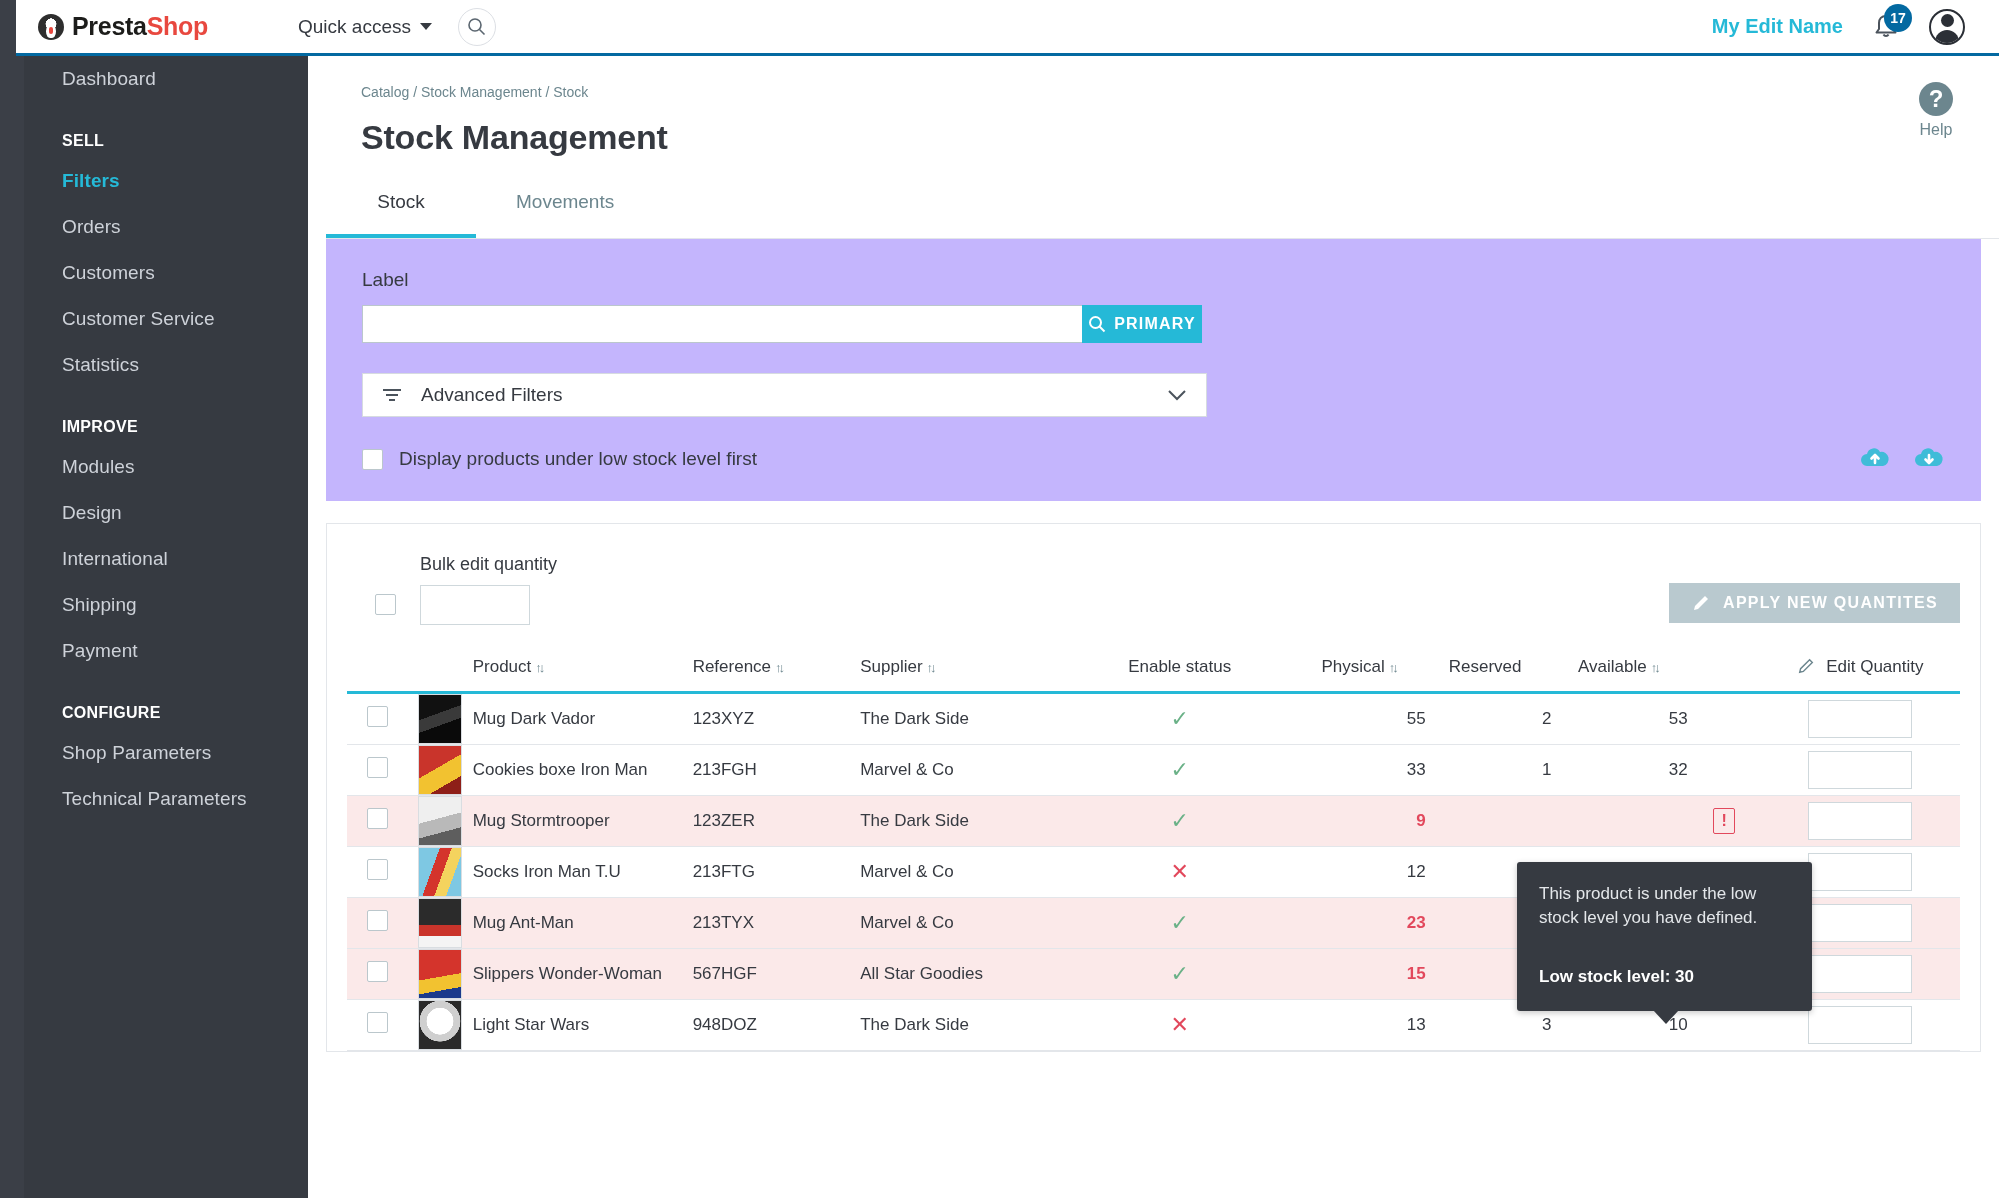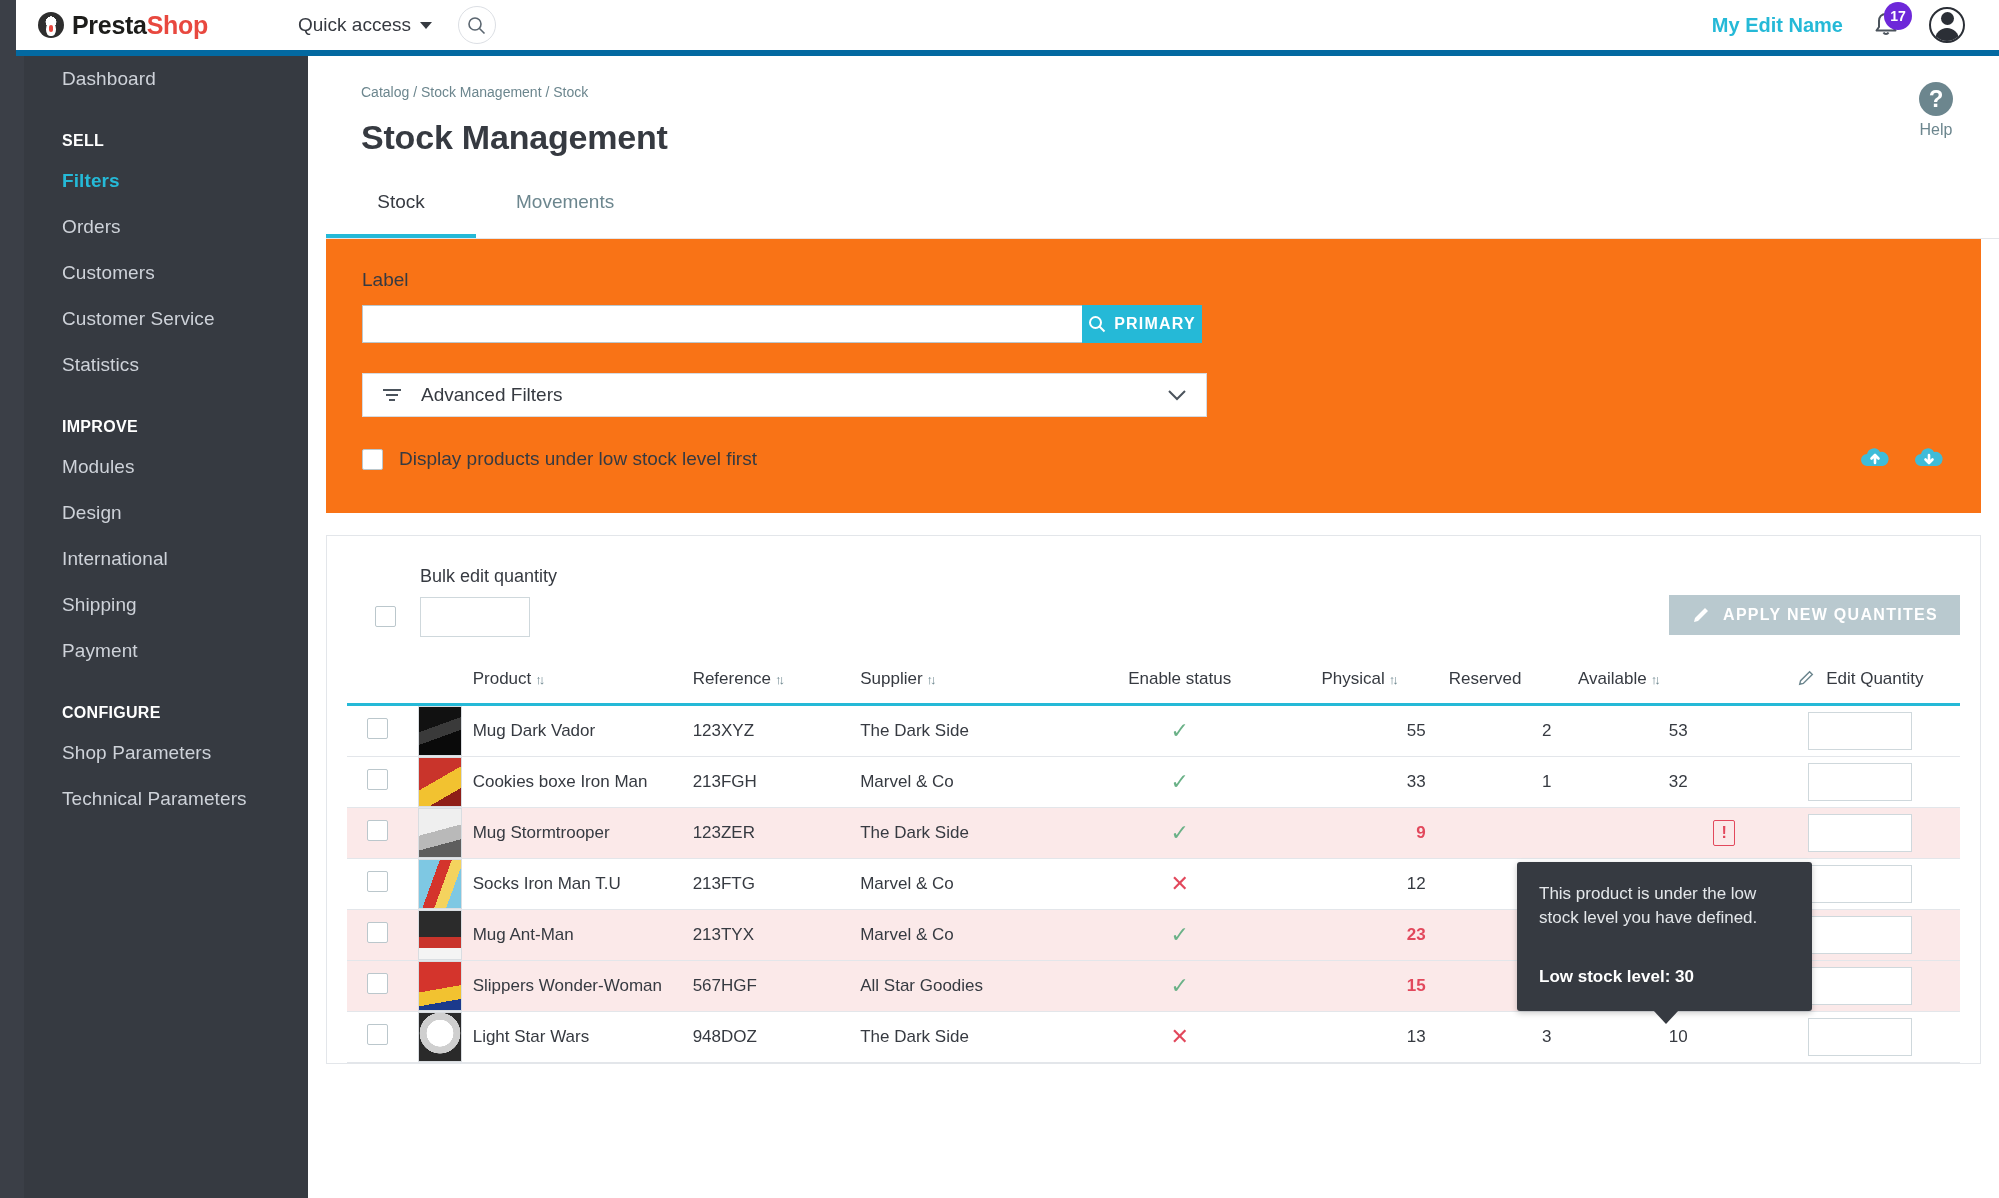--- a/index.html
+++ b/index.html
@@ -31,21 +31,21 @@
   .nav-item.active { color: #25b9d7; font-weight: bold; }
   .nav-section {
     color: #fff; font-size: 16px; font-weight: bold;
     padding: 30px 0 8px 38px; letter-spacing: .3px;
   }
 
   
   .topbar {
     position: absolute; left: 16px; top: 0; width: 1983px; height: 56px;
     background: #ffffff;
-    border-bottom: 6px solid #0369a1;
+    border-bottom: 3px solid #0369a1;
     display: flex; align-items: center;
     z-index: 30;
   }
   .logo-wrap { display: flex; align-items: center; margin-left: 22px; width: 260px; }
   .logo-mark {
     width: 26px; height: 26px; border-radius: 50%;
     background: radial-gradient(circle at 50% 38%, #fff 0 26%, #2e2e2e 27% 100%);
     position: relative; overflow: hidden; flex: none;
   }
   .logo-mark::after {
@@ -71,21 +71,21 @@
     margin-left: 26px; width: 38px; height: 38px; border-radius: 50%;
     border: 1px solid #dcdfe4; display: flex; align-items: center; justify-content: center;
     cursor: pointer;
   }
   .topbar-right {
     margin-left: auto; display: flex; align-items: center; gap: 26px; margin-right: 34px;
   }
   .shop-name { color: #25b9d7; font-size: 20px; font-weight: bold; text-decoration: none; }
   .bell-wrap { position: relative; width: 34px; height: 34px; cursor: pointer; }
   .bell-badge {
-    position: absolute; right: -9px; top: -6px; background: #6d28d9; color: #fff;
+    position: absolute; right: -9px; top: -6px; background: #0369a1; color: #fff;
     border-radius: 50%; width: 28px; height: 28px; font-size: 14px; font-weight: bold;
     display: flex; align-items: center; justify-content: center;
   }
   .avatar {
     width: 36px; height: 36px; border-radius: 50%; border: 2px solid #2b2f36;
     display:flex; align-items:flex-end; justify-content:center; overflow:hidden;
     background:#fff; cursor:pointer;
   }
   .avatar .head { width: 13px; height: 13px; border-radius: 50%; background: #2b2f36; position:absolute; margin-bottom: 16px;}
   .avatar .body { width: 24px; height: 13px; border-radius: 12px 12px 0 0; background: #2b2f36; }
@@ -117,21 +117,21 @@
     margin-top: 34px; margin-left: 18px; display: flex; height: 48px;
     border-bottom: 1px solid #e3e6ea;
   }
   .tab {
     font-size: 19px; color: #6c868e; padding: 0 40px; cursor: pointer;
     display: flex; align-items: flex-start; justify-content: center; min-width: 150px;
   }
   .tab.active { color: #363a41; border-bottom: 4px solid #25b9d7; padding-bottom: 0; }
 
   .panel {
-    margin: 0 18px; background: #f97316; padding: 30px 36px 40px 36px;
+    margin: 0 18px; background: #c4b5fd; padding: 30px 36px 28px 36px;
   }
   .field-label { font-size: 19px; color: #363a41; margin-bottom: 14px; }
   .search-row { display: flex; width: 840px; }
   .search-input {
     flex: 1; height: 38px; border: 1px solid #bbc7cc; border-right: none;
     background: #fff; font-size: 17px; padding: 0 12px; font-family: "Liberation Sans", sans-serif;
   }
   .search-btn {
     width: 120px; height: 38px; background: #25b9d7; color: #fff; border: none;
     font-size: 16px; font-weight: bold; letter-spacing: 1.2px; cursor: pointer;

